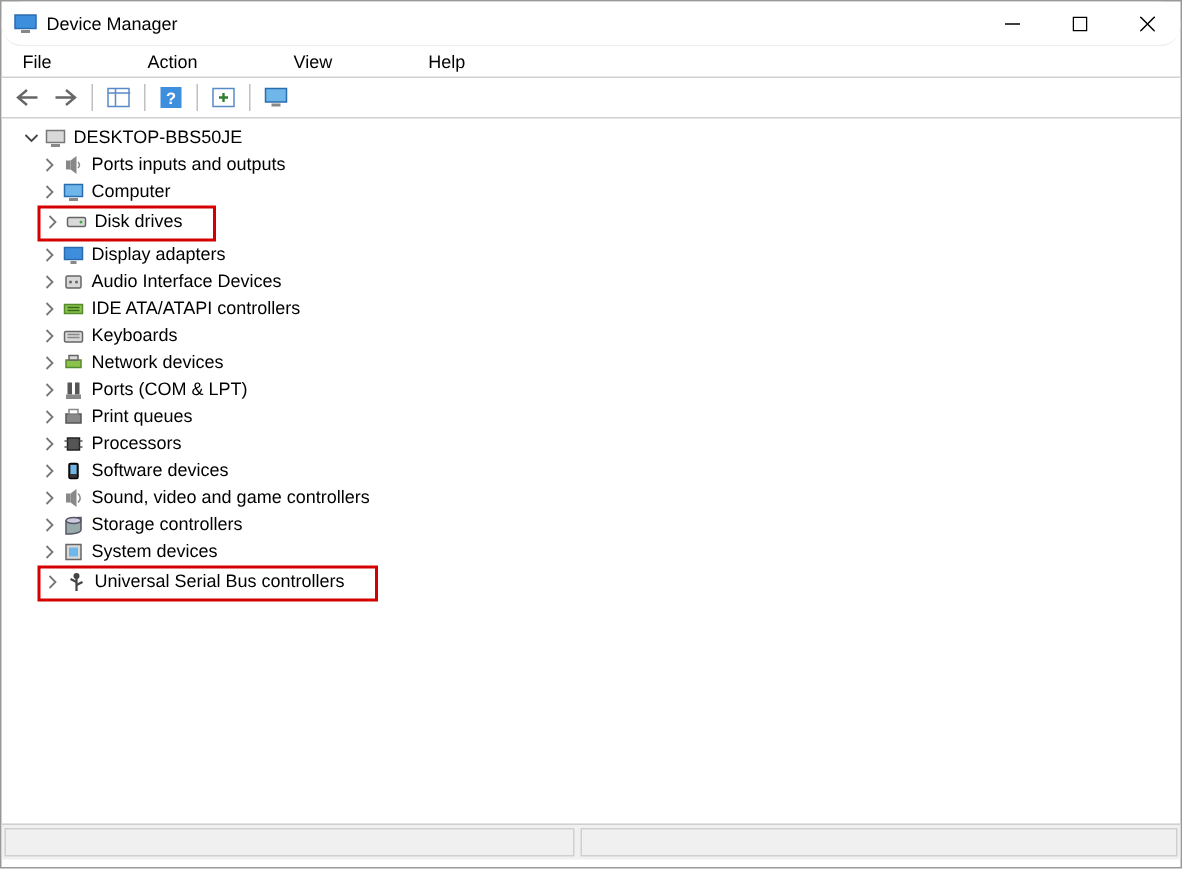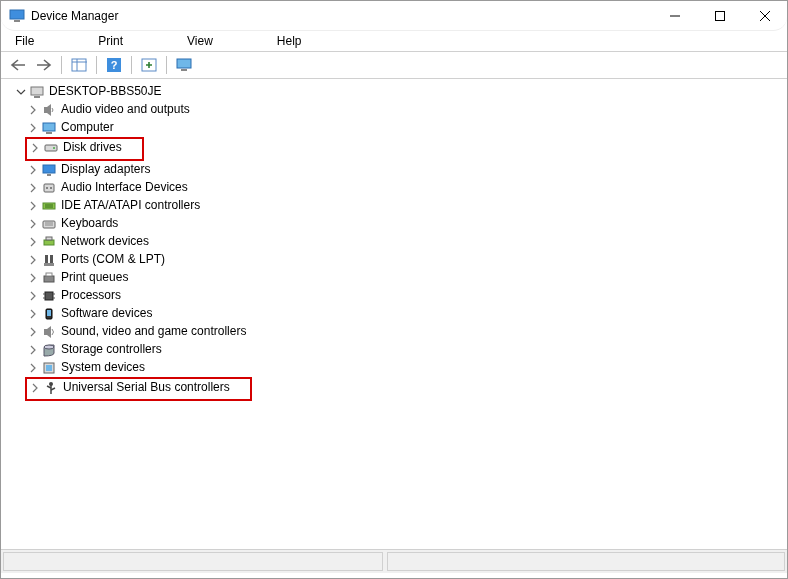--- a/index.html
+++ b/index.html
@@ -66,21 +66,21 @@
       <svg width="10" height="10" viewBox="0 0 10 10">
           <line x1="0" y1="0" x2="10" y2="10" stroke="#000" stroke-width="1"></line>
           <line x1="10" y1="0" x2="0" y2="10" stroke="#000" stroke-width="1"></line>
         </svg>
     </div>
   </div>
 </div>
 
 <div class="menubar">
   <span class="menu-item">File</span>
-  <span class="menu-item">Print</span>
+  <span class="menu-item">Action</span>
   <span class="menu-item">View</span>
   <span class="menu-item">Help</span>
 </div>
 
 <div class="toolbar">
   <div class="tb-btn">
     <svg width="16" height="12" viewBox="0 0 16 12">
         <path d="M8 1 L2 6 L8 11 M2 6 H15" fill="none" stroke="#666" stroke-width="1.6"></path>
       </svg>
   </div>
@@ -143,21 +143,21 @@
               <span class="expander">
                 <svg width="10" height="10" viewBox="0 0 10 10">
                   <use href="#chevron-right"></use>
                 </svg>
               </span>
               <span class="dev-icon">
                 <svg width="14" height="14" viewBox="0 0 14 14">
                   <use href="#ic-speaker"></use>
                 </svg>
               </span>
-              <span class="label">Audio video and outputs</span>
+              <span class="label">Ports inputs and outputs</span>
             </div>
           </li>
           <li>
             <div class="row">
               <span class="expander">
                 <svg width="10" height="10" viewBox="0 0 10 10">
                   <use href="#chevron-right"></use>
                 </svg>
               </span>
               <span class="dev-icon">

